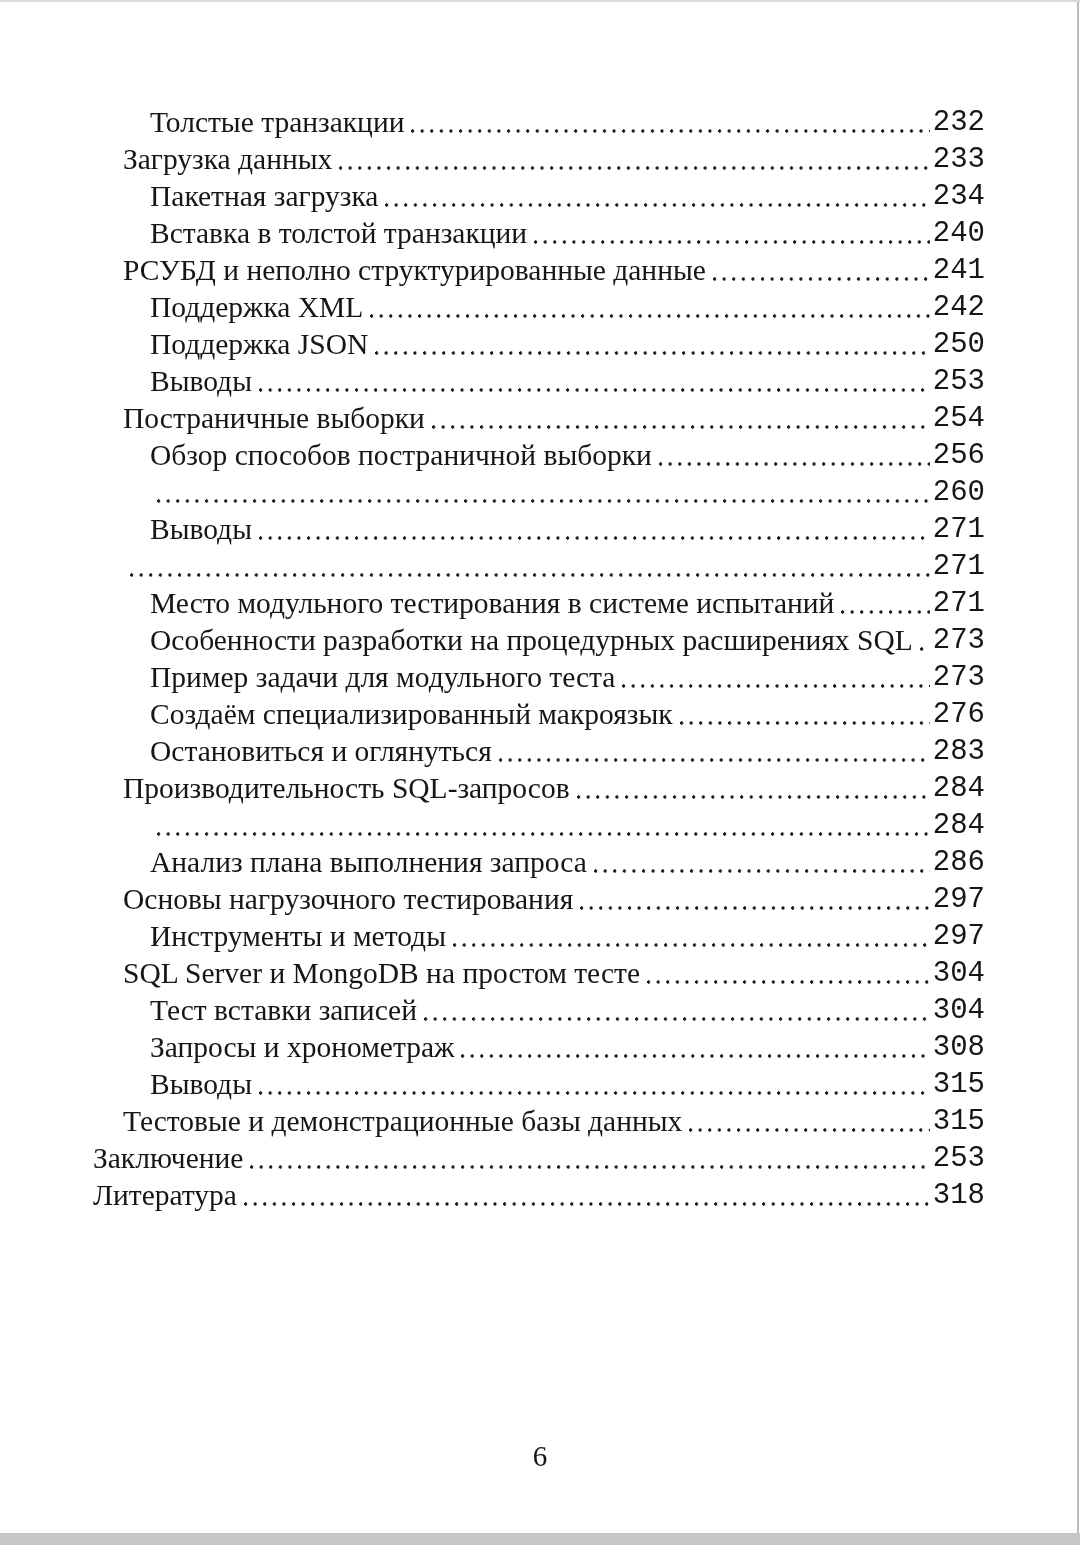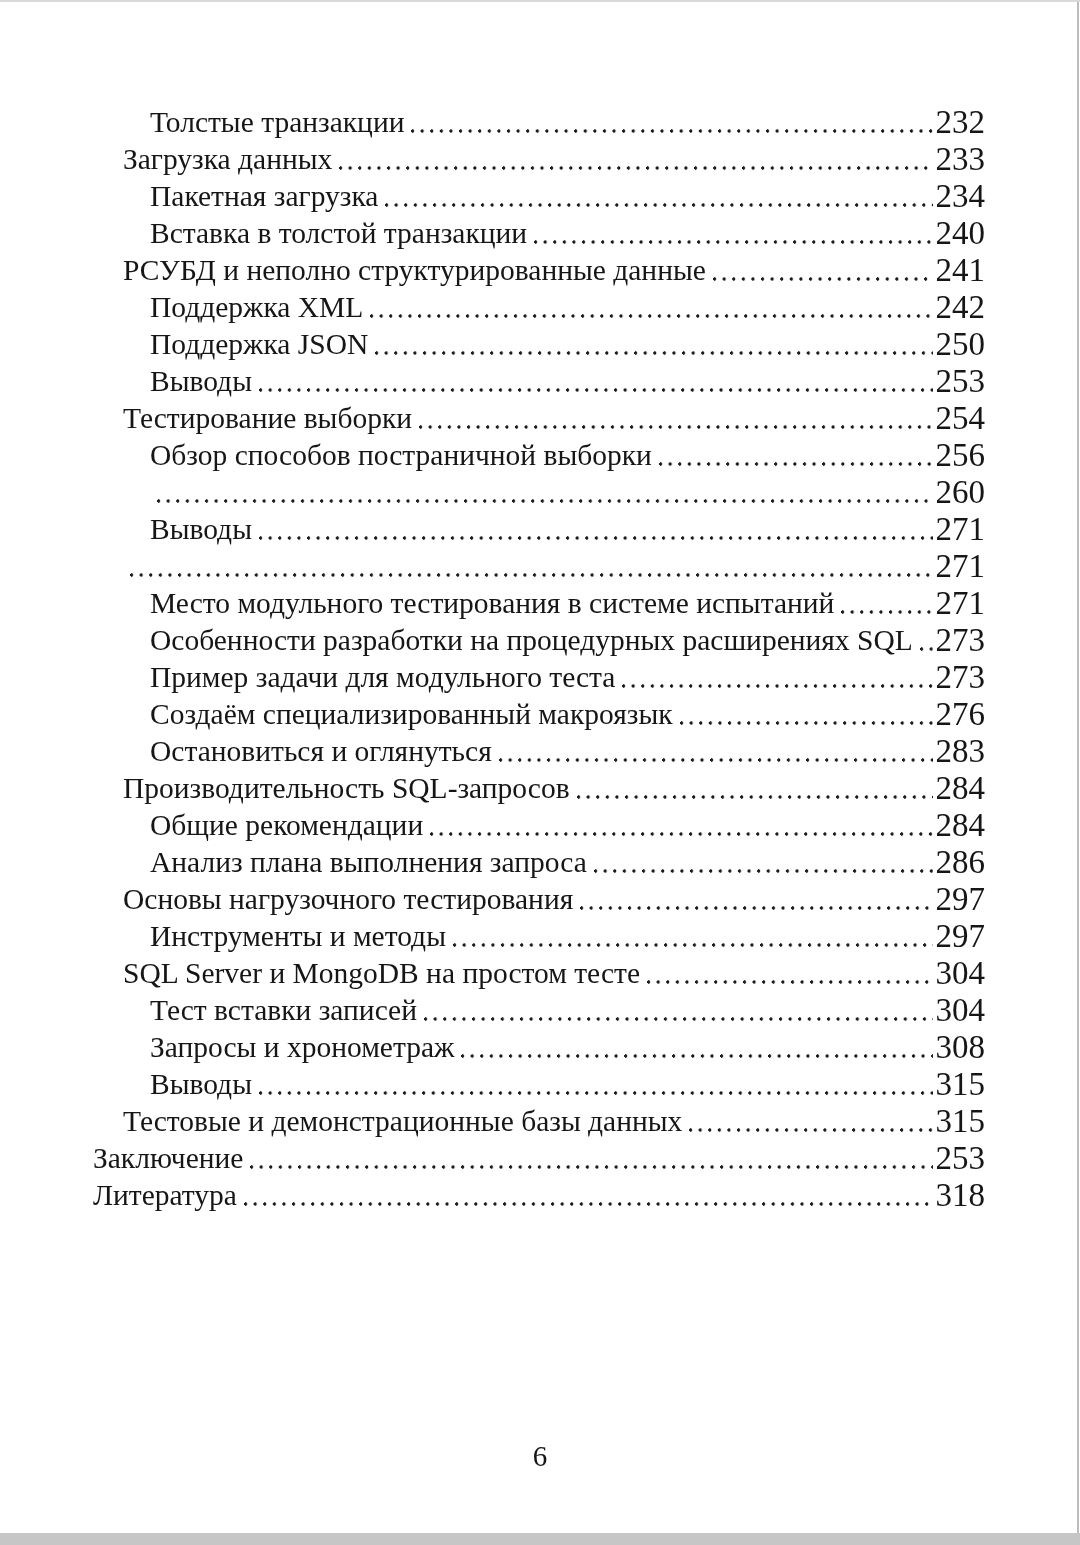--- a/index.html
+++ b/index.html
@@ -59,21 +59,22 @@
     height: 4px;
     align-self: flex-end;
     margin: 0 3px 8px 7px;
     background-image: radial-gradient(circle at 1.6px 2px, #1c1c1c 1.45px, transparent 1.9px);
     background-size: 9.6px 4px;
     background-repeat: repeat-x;
     min-width: 10px;
   }
   .toc-page {
     flex: 0 0 auto;
-    font-size: 33px;
+    font-size: 29px;
+    font-family: Liberation Mono, monospace;
   }
   .footer {
     position: absolute;
     top: 1438px;
     left: 0;
     width: 100%;
     text-align: center;
     font-size: 29px;
     line-height: 37px;
   }
@@ -120,21 +121,21 @@
     <span class="toc-label">Поддержка JSON</span>
     <span class="toc-dots"></span>
     <span class="toc-page">250</span>
   </div>
     <div class="toc-row lvl2">
     <span class="toc-label">Выводы</span>
     <span class="toc-dots"></span>
     <span class="toc-page">253</span>
   </div>
     <div class="toc-row lvl1">
-    <span class="toc-label">Тестирование выборки</span>
+    <span class="toc-label">Постраничные выборки</span>
     <span class="toc-dots"></span>
     <span class="toc-page">254</span>
   </div>
     <div class="toc-row lvl2">
     <span class="toc-label">Обзор способов постраничной выборки</span>
     <span class="toc-dots"></span>
     <span class="toc-page">256</span>
   </div>
     <div class="toc-row lvl2">
     <span class="toc-dots"></span>
@@ -173,21 +174,20 @@
     <span class="toc-label">Остановиться и оглянуться</span>
     <span class="toc-dots"></span>
     <span class="toc-page">283</span>
   </div>
     <div class="toc-row lvl1">
     <span class="toc-label">Производительность SQL-запросов</span>
     <span class="toc-dots"></span>
     <span class="toc-page">284</span>
   </div>
     <div class="toc-row lvl2">
-    <span class="toc-label">Общие рекомендации</span>
     <span class="toc-dots"></span>
     <span class="toc-page">284</span>
   </div>
     <div class="toc-row lvl2">
     <span class="toc-label">Анализ плана выполнения запроса</span>
     <span class="toc-dots"></span>
     <span class="toc-page">286</span>
   </div>
     <div class="toc-row lvl1">
     <span class="toc-label">Основы нагрузочного тестирования</span>

